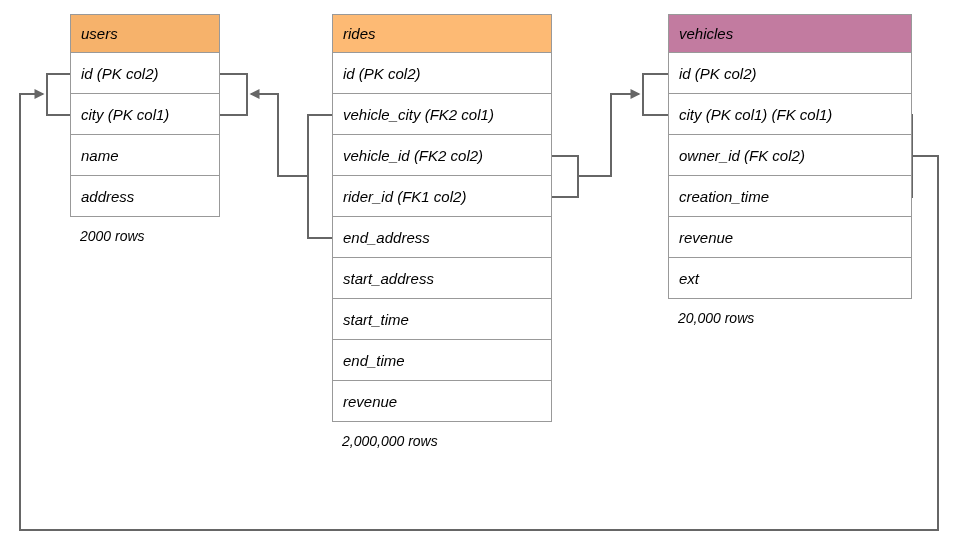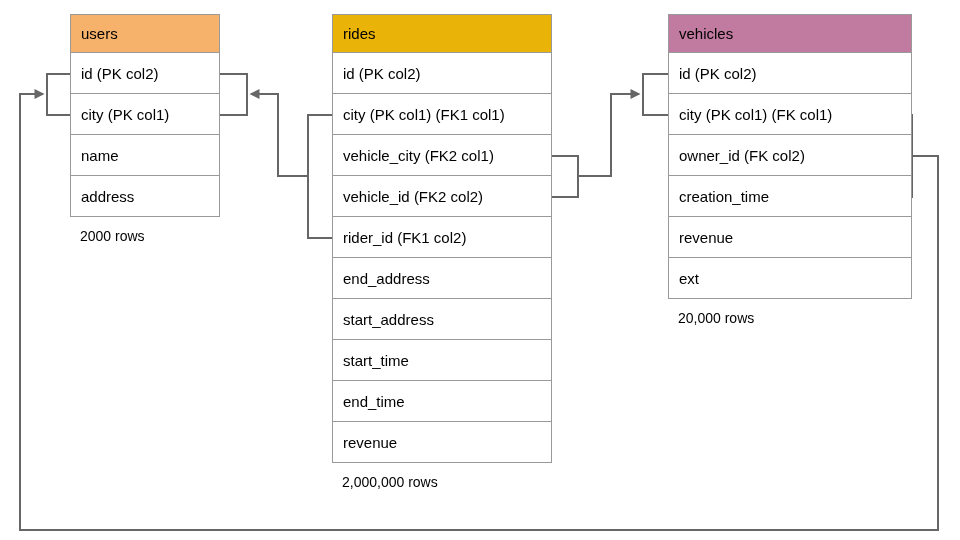--- a/index.html
+++ b/index.html
@@ -18,21 +18,21 @@
   #connectors{
     position:absolute;left:0;top:0;width:960px;height:540px;z-index:0;
   }
   #connectors polyline{
     fill:none;
     stroke:var(--line-color);
     stroke-width:2;
   }
   #arrowhead path{ fill:var(--line-color); }
   .table{
-    position:absolute;z-index:1;
+    position:absolute;z-index:1;font-style:italic;
   }
   .thead{
     height:39px;box-sizing:border-box;
     border:1px solid var(--border-color);
     display:flex;align-items:center;
     padding:0 10px;
     font-size:15px;
   }
   .trow{
     height:41px;box-sizing:border-box;
@@ -77,24 +77,23 @@
   <div>
       <div class="trow">id (PK col2)</div>
       <div class="trow">city (PK col1)</div>
       <div class="trow">name</div>
       <div class="trow">address</div>
     </div>
   <div class="caption">2000 rows</div>
 </div>
 
 <div class="table" style="left:332px;top:14px;width:220px">
-  <div class="thead" style="background: #eab308;">rides</div>
+  <div class="thead" style="background: #fdba74;">rides</div>
   <div>
       <div class="trow">id (PK col2)</div>
-      <div class="trow">city (PK col1) (FK1 col1)</div>
       <div class="trow">vehicle_city (FK2 col1)</div>
       <div class="trow">vehicle_id (FK2 col2)</div>
       <div class="trow">rider_id (FK1 col2)</div>
       <div class="trow">end_address</div>
       <div class="trow">start_address</div>
       <div class="trow">start_time</div>
       <div class="trow">end_time</div>
       <div class="trow">revenue</div>
     </div>
   <div class="caption">2,000,000 rows</div>

